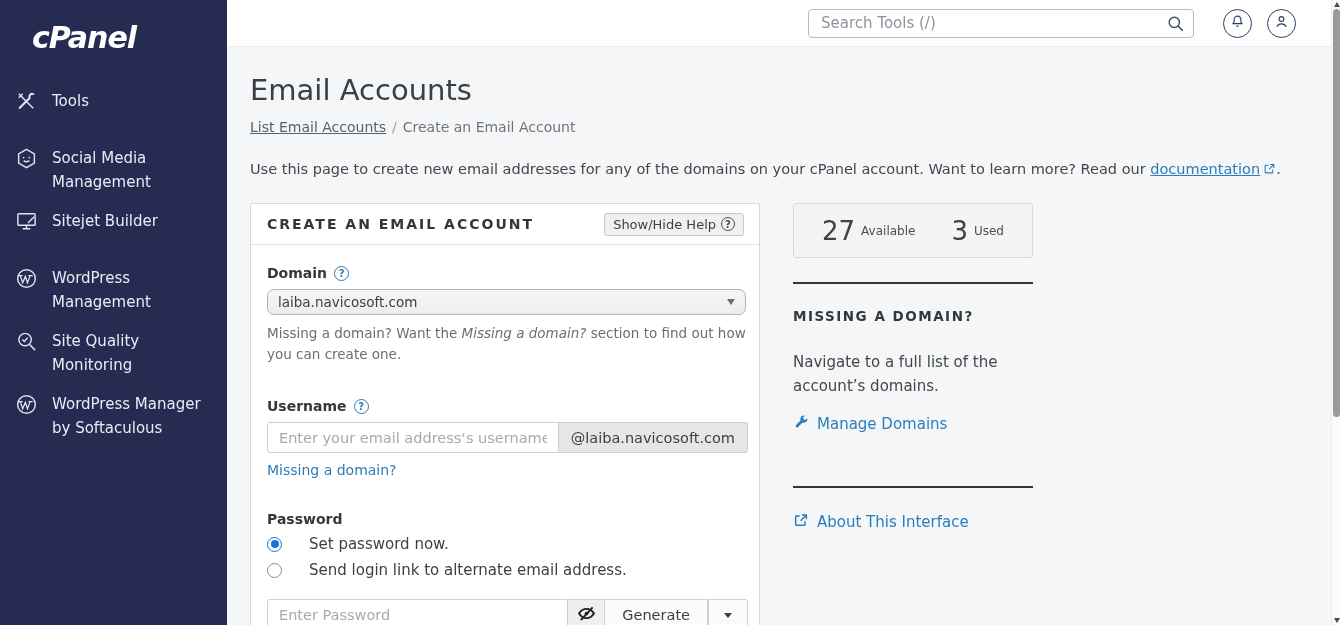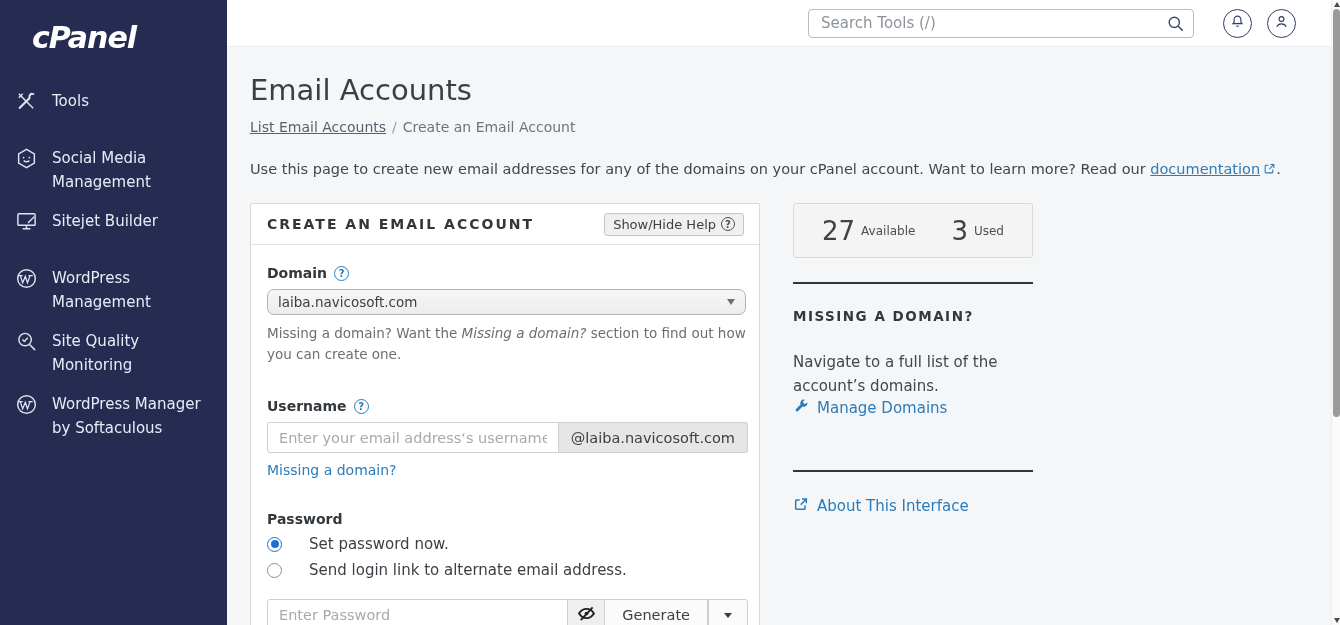--- a/index.html
+++ b/index.html
@@ -77,21 +77,21 @@
 
   
   .rightcol { width:240px; margin-left:33px; }
   .stats { background:#f4f4f4; border:1px solid #d9d9d9; border-radius:3px; height:55px; display:flex; align-items:center; justify-content:space-between; padding:0 28px 0 28px; }
   .stat { display:flex; align-items:center; gap:6px; }
   .stat .num { font-size:26px; font-weight:400; color:#3f4347; }
   .stat .lbl { font-size:12px; color:#4a4f54; }
   .rule { border:none; border-top:2.5px solid #33363a; margin:24px 0 0 0; }
   .panel h3 { font-size:13.5px; font-weight:700; letter-spacing:1.5px; color:#33383c; margin-top:24px; }
   .panel p { font-size:15px; color:#43474b; line-height:24px; margin-top:26px; }
-  .panel .plink { display:inline-flex; align-items:center; gap:8px; font-size:15px; color:#2b7cba; cursor:pointer; text-decoration:none; }
+  .panel .plink { display:inline-flex; align-items:center; gap:8px; margin-top:16px; font-size:15px; color:#2b7cba; cursor:pointer; text-decoration:none; }
   .panel .plink svg { width:16px; height:16px; }
   .panel.help .plink { margin-top:24px; }
   .panel.help .rule { margin-top:52px; }
 
   
   .scrollbar { position:absolute; right:0; top:0; width:9px; height:625px; background:#fafafa; border-left:1px solid #ececec; }
   .scroll-thumb { position:absolute; left:1px; top:9px; width:7px; height:408px; background:#9a9a9a; border-radius:4px; }
   .scroll-arrow { position:absolute; left:1.5px; width:0; height:0; border-left:3.5px solid transparent; border-right:3.5px solid transparent; }
   .scroll-arrow.up { top:2px; border-bottom:5px solid #4a4a4a; }
   .scroll-arrow.down { bottom:2px; border-top:5px solid #4a4a4a; }

